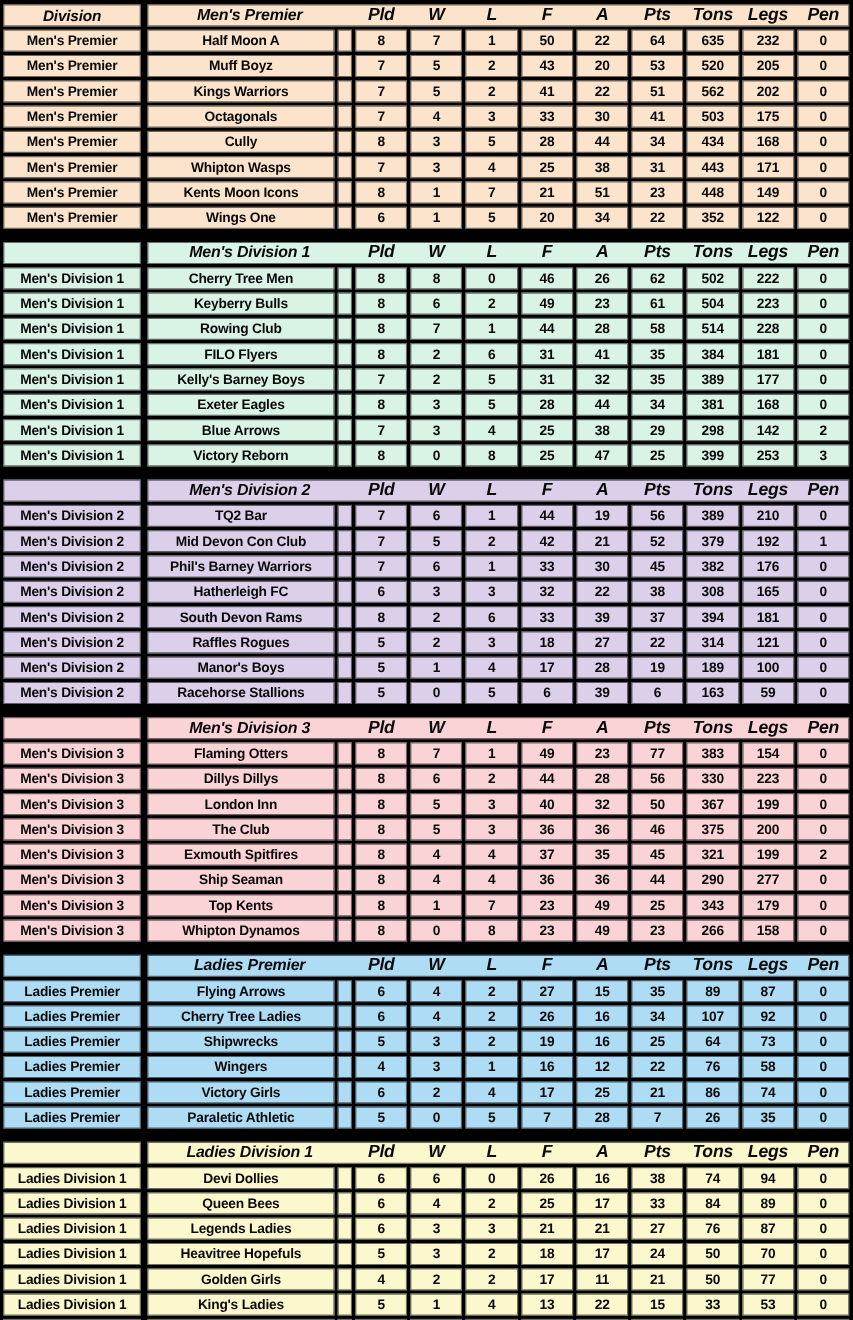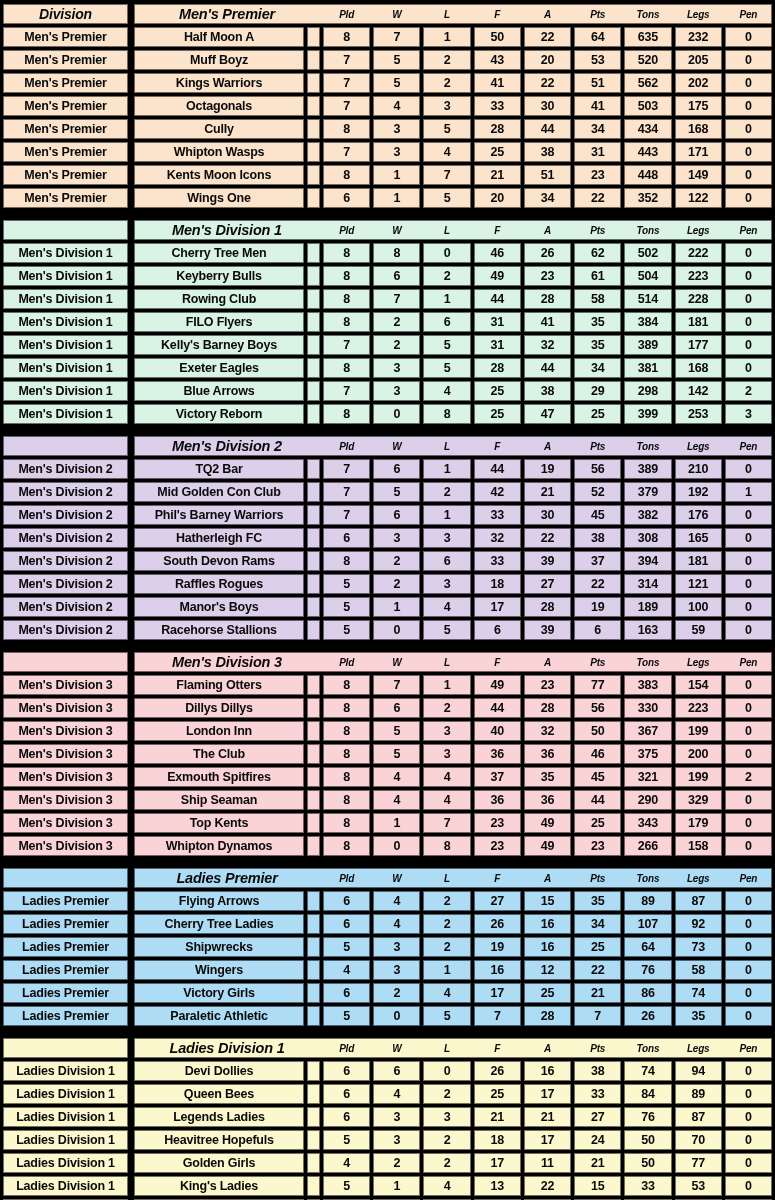--- a/index.html
+++ b/index.html
@@ -25,21 +25,21 @@
   .spacer-cell{ flex: 0 0 13px; }
   .stat-cell  { flex: 1 1 0; }
   .header-left { font-style: italic; font-size: 14px; }
   .header-band { flex: 1 1 0; display: flex; gap: 3px; align-items: center; }
   .title-slot {
     flex: 0 0 186px; text-align: center;
     font-style: italic; font-weight: bold; font-size: 14.5px; letter-spacing: -0.2px;
   }
   .label-slot {
     flex: 1 1 0; text-align: center;
-    font-style: italic; font-weight: bold; font-size: 10px; letter-spacing: -0.2px;
+    font-style: italic; font-weight: bold; font-size: 16px; letter-spacing: -0.2px;
   }
 </style>
 </head>
 <body>
 
 <div class="board" id="board">
     <div class="section" style="--c: #fbe4cb;">
       <div class="row">
         <div class="cell div-cell header-left">Division</div>
         <div class="cell header-band">
@@ -322,21 +322,21 @@
         <div class="cell stat-cell">1</div>
         <div class="cell stat-cell">44</div>
         <div class="cell stat-cell">19</div>
         <div class="cell stat-cell">56</div>
         <div class="cell stat-cell">389</div>
         <div class="cell stat-cell">210</div>
         <div class="cell stat-cell">0</div>
       </div>
       <div class="row">
         <div class="cell div-cell">Men's Division 2</div>
-        <div class="cell team-cell">Mid Golden Con Club</div>
+        <div class="cell team-cell">Mid Devon Con Club</div>
         <div class="cell spacer-cell"></div>
         <div class="cell stat-cell">7</div>
         <div class="cell stat-cell">5</div>
         <div class="cell stat-cell">2</div>
         <div class="cell stat-cell">42</div>
         <div class="cell stat-cell">21</div>
         <div class="cell stat-cell">52</div>
         <div class="cell stat-cell">379</div>
         <div class="cell stat-cell">192</div>
         <div class="cell stat-cell">1</div>
@@ -516,21 +516,21 @@
         <div class="cell div-cell">Men's Division 3</div>
         <div class="cell team-cell">Ship Seaman</div>
         <div class="cell spacer-cell"></div>
         <div class="cell stat-cell">8</div>
         <div class="cell stat-cell">4</div>
         <div class="cell stat-cell">4</div>
         <div class="cell stat-cell">36</div>
         <div class="cell stat-cell">36</div>
         <div class="cell stat-cell">44</div>
         <div class="cell stat-cell">290</div>
-        <div class="cell stat-cell">329</div>
+        <div class="cell stat-cell">277</div>
         <div class="cell stat-cell">0</div>
       </div>
       <div class="row">
         <div class="cell div-cell">Men's Division 3</div>
         <div class="cell team-cell">Top Kents</div>
         <div class="cell spacer-cell"></div>
         <div class="cell stat-cell">8</div>
         <div class="cell stat-cell">1</div>
         <div class="cell stat-cell">7</div>
         <div class="cell stat-cell">23</div>

